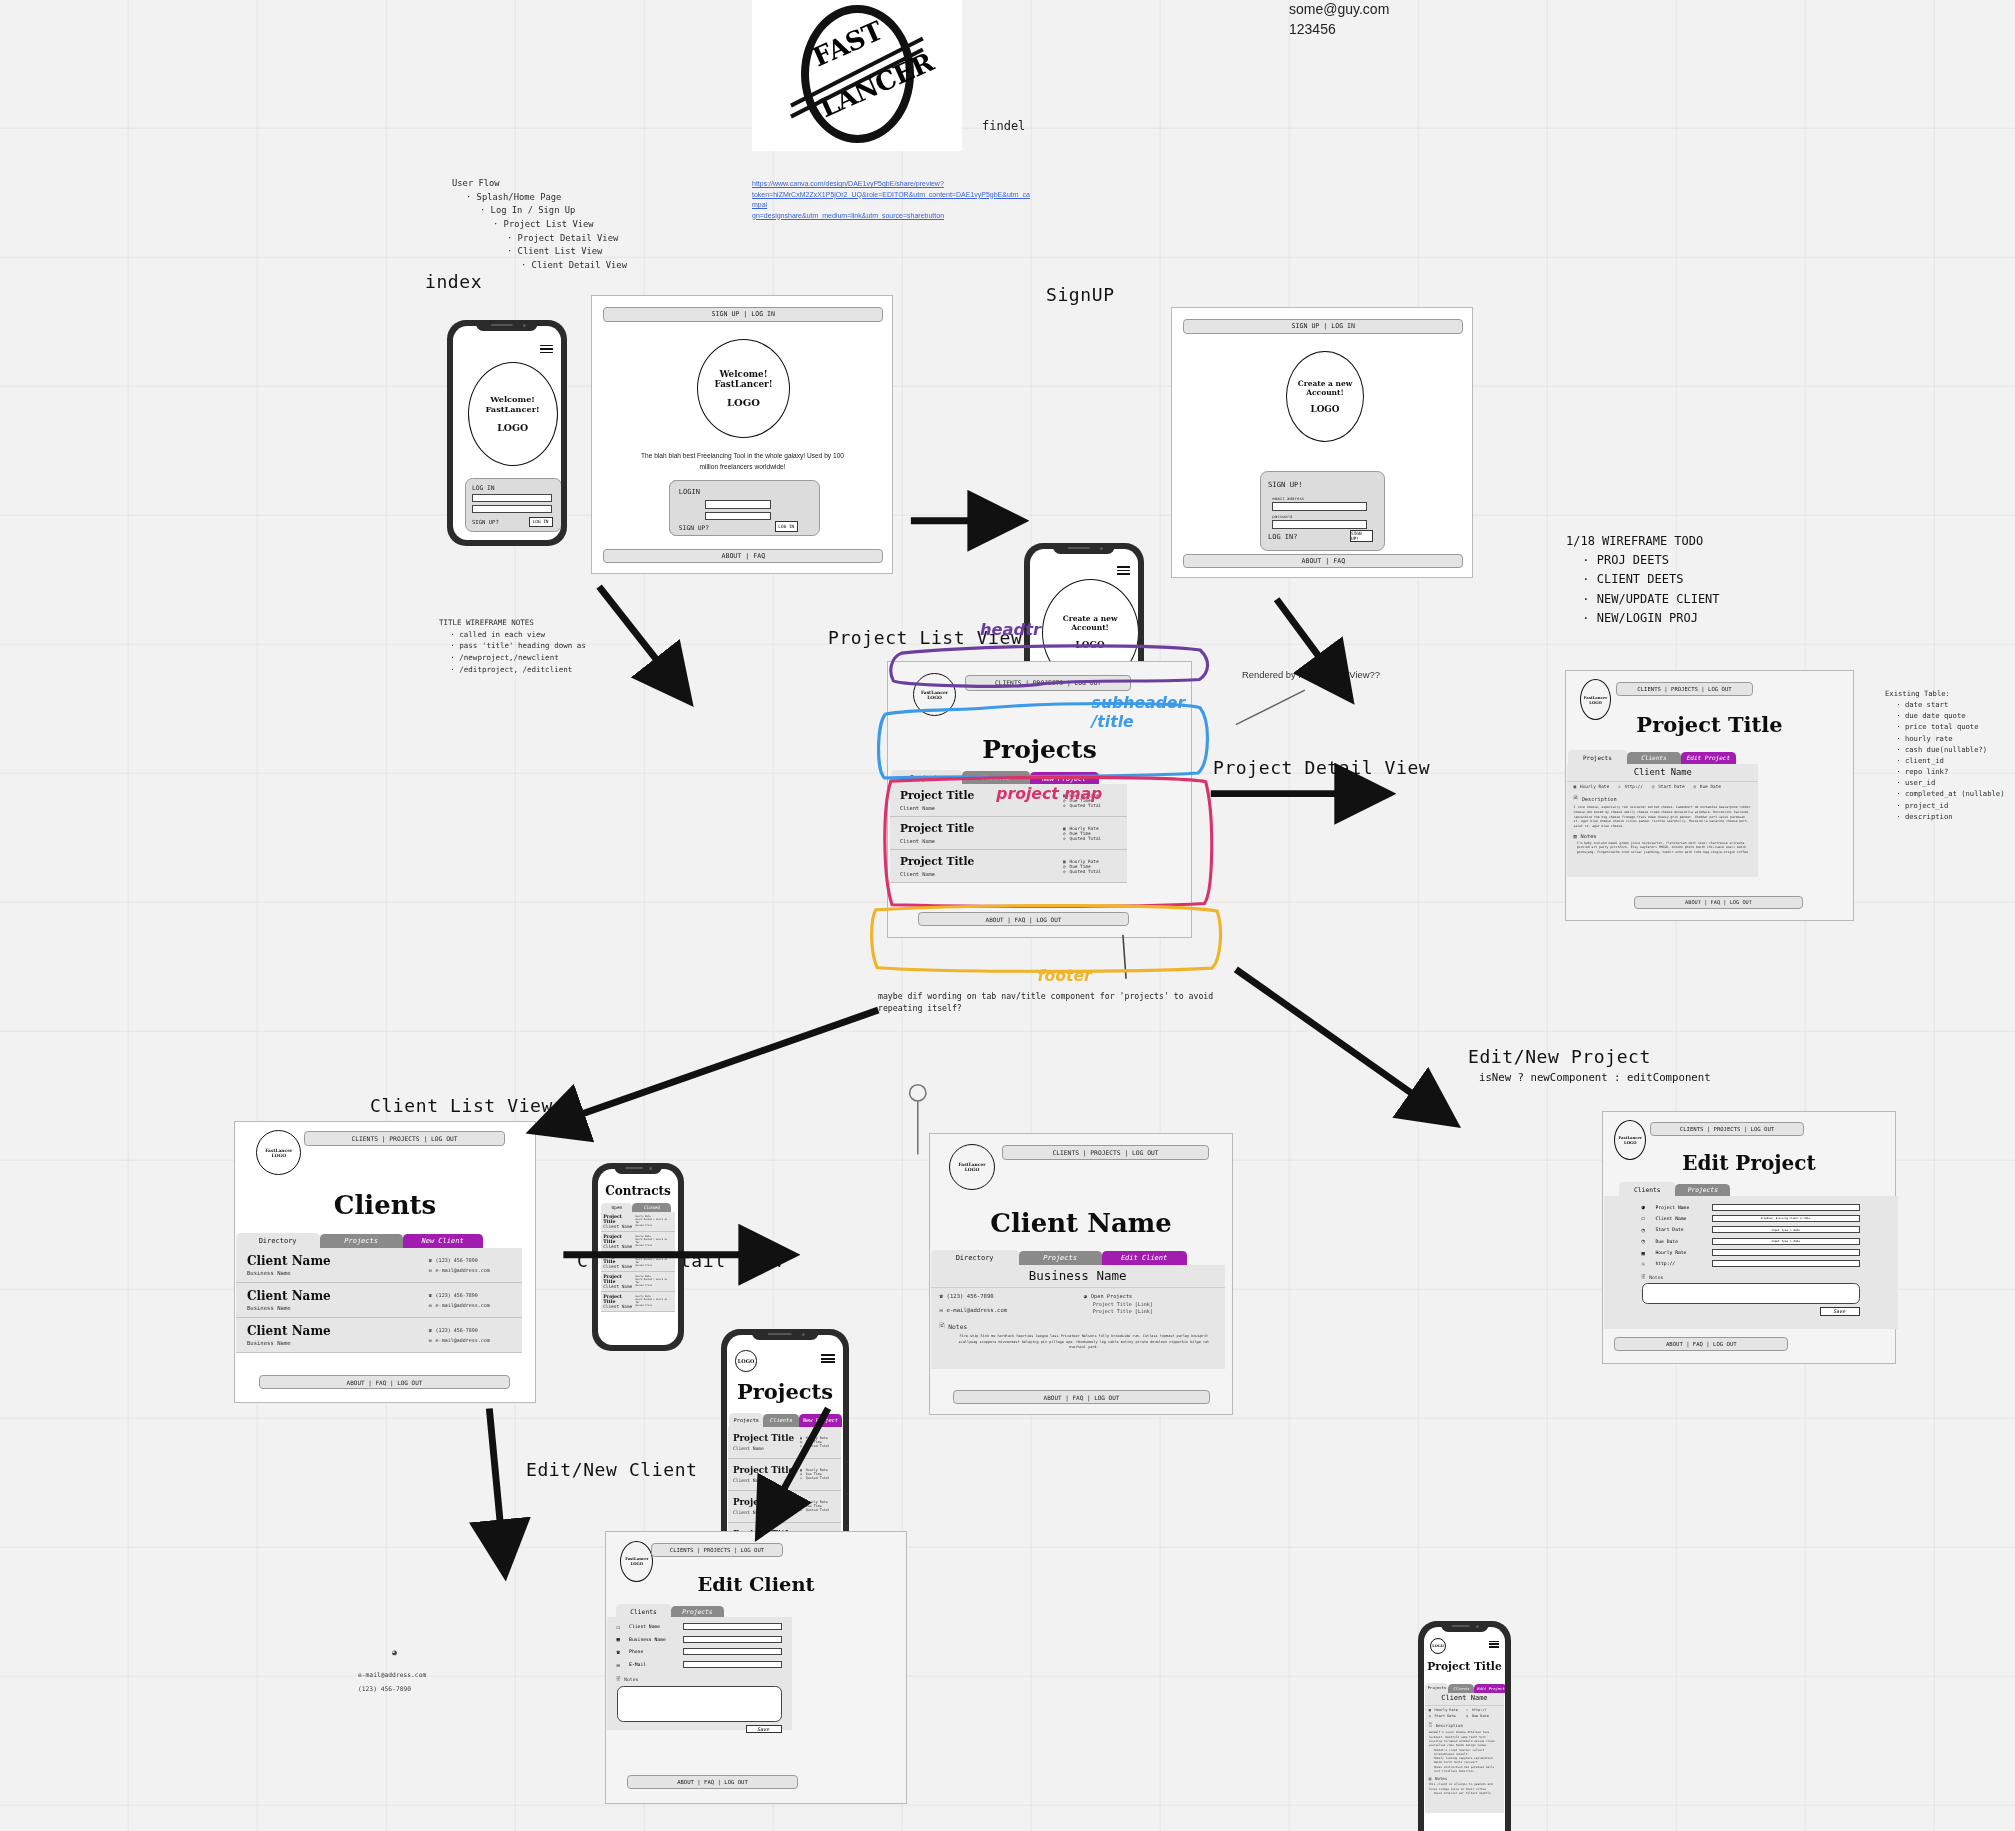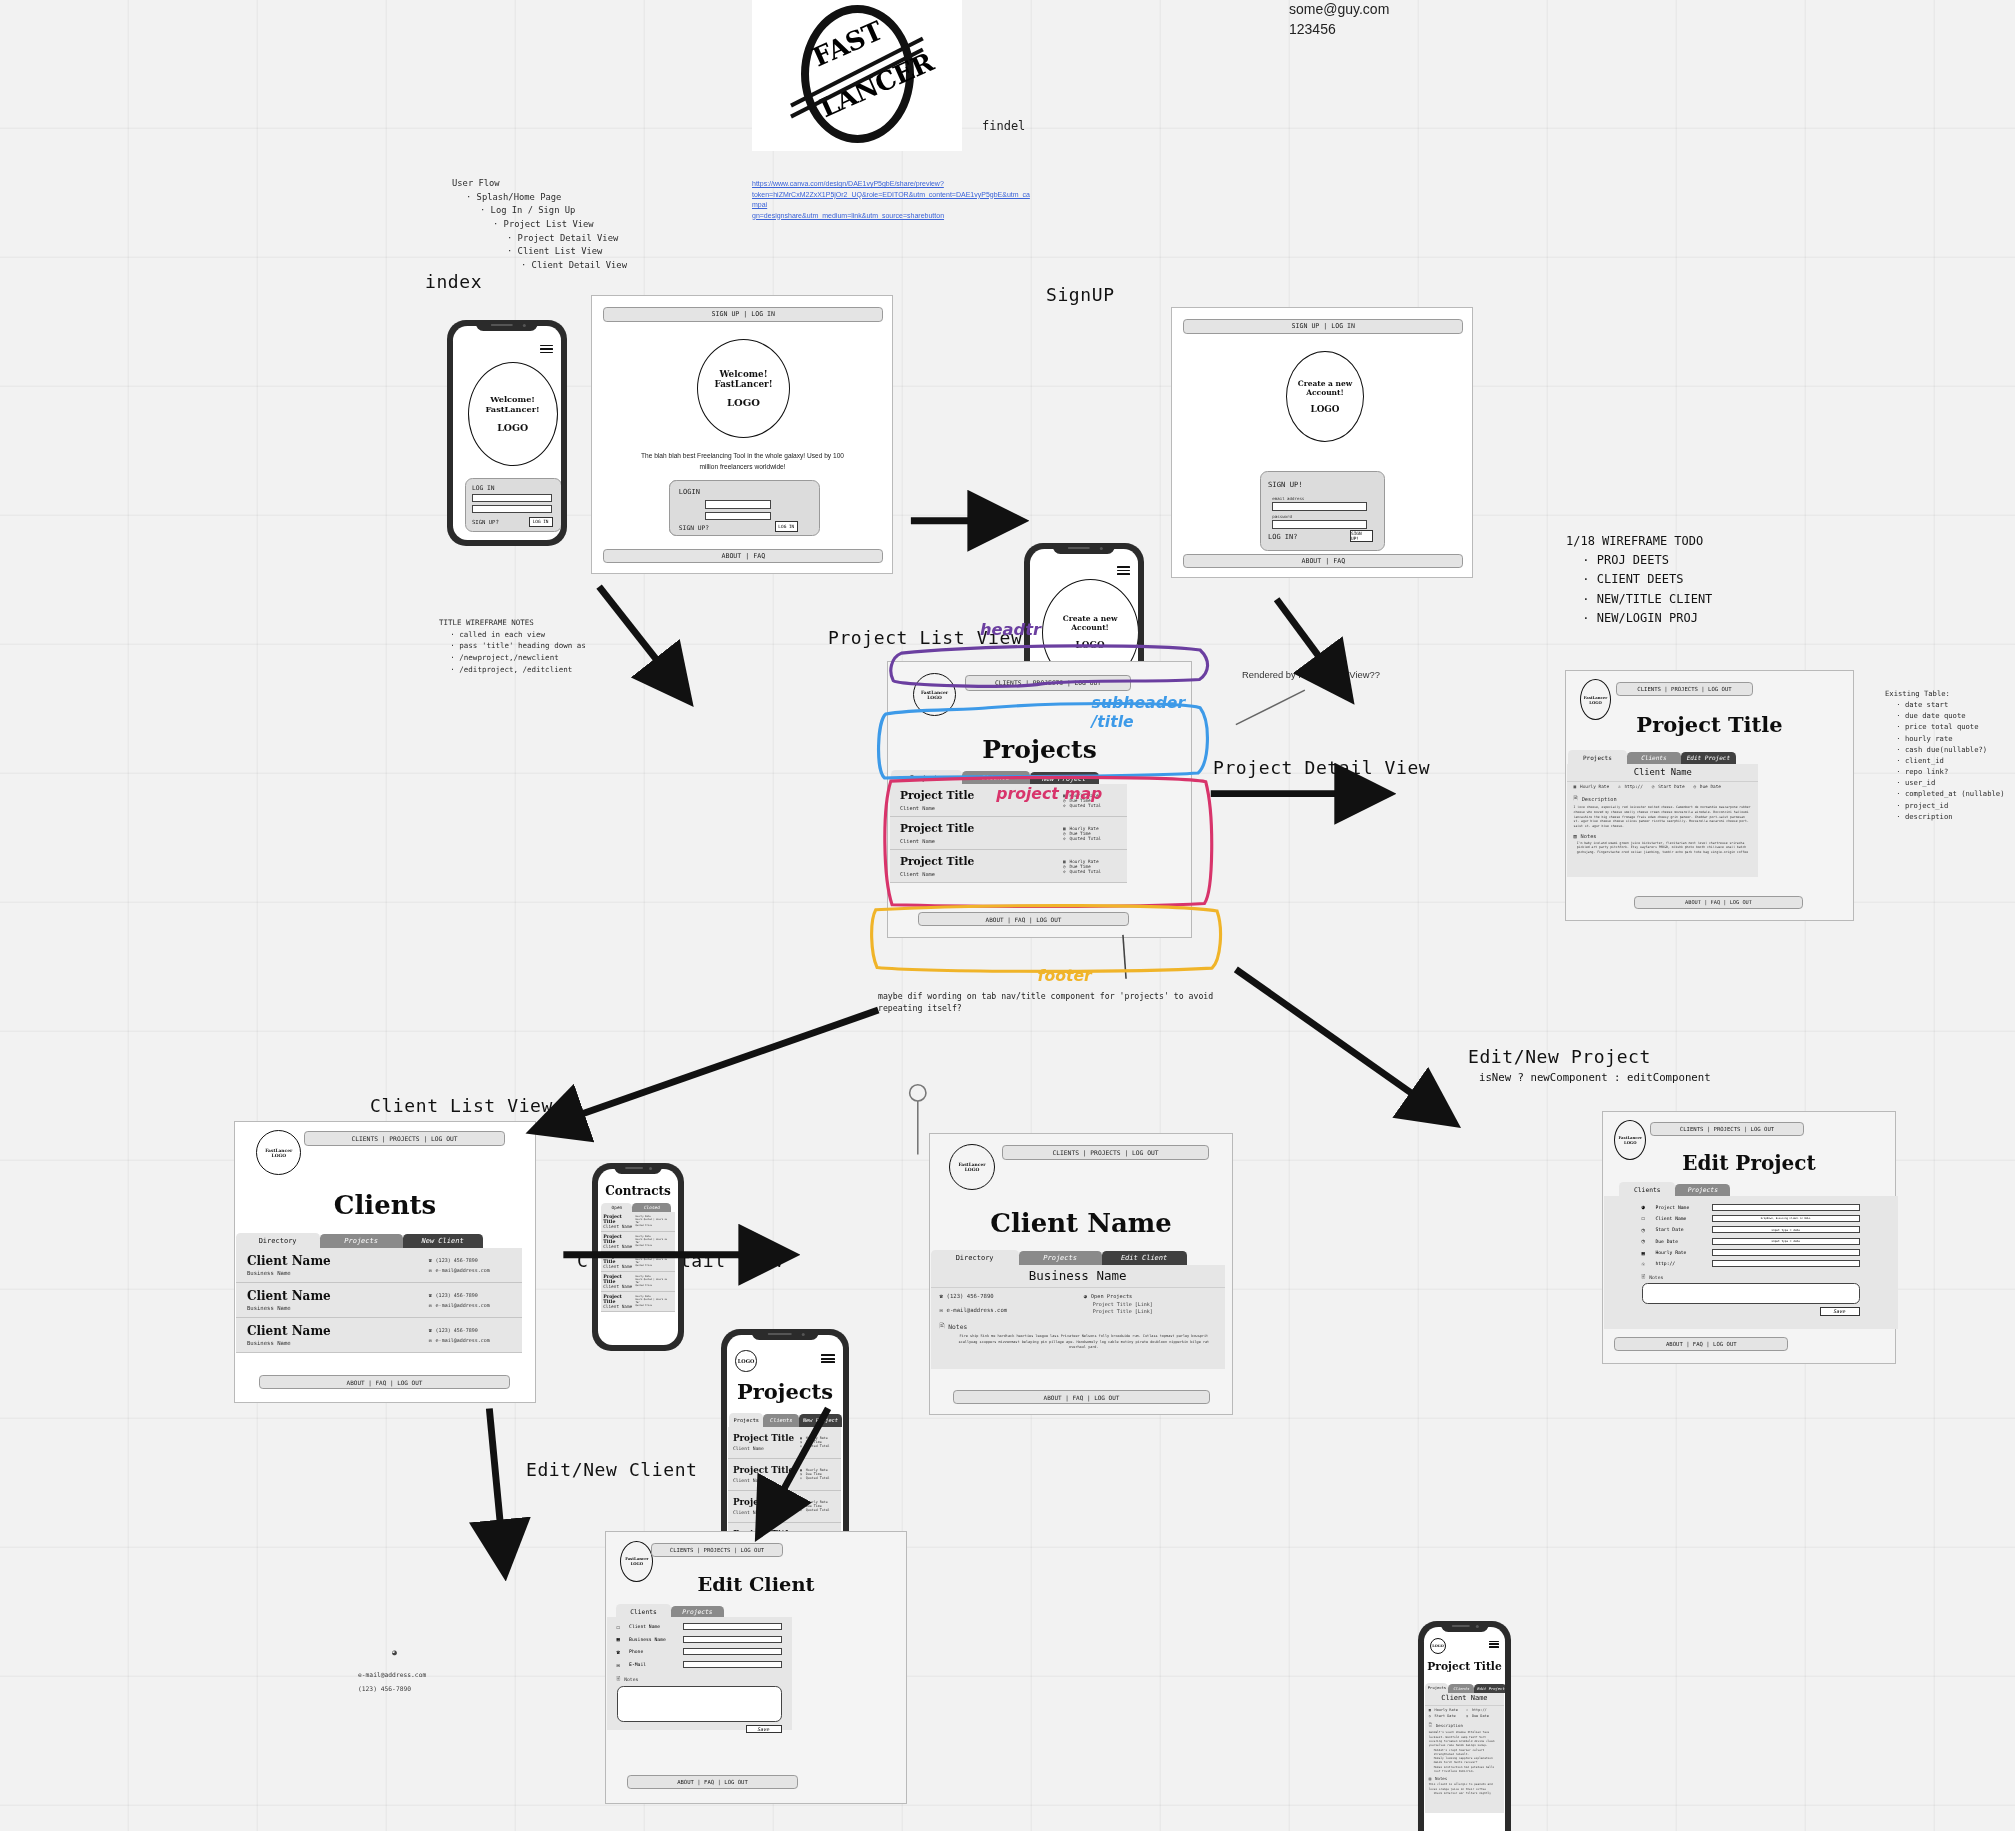--- a/index.html
+++ b/index.html
@@ -65,21 +65,21 @@
   .big-title { font-family:"DejaVu Serif", serif; font-weight:bold; color:#0d0d0d; text-align:center;}
   .form-card { background:#dcdcdc; border:0.6px solid #9a9a9a; border-radius:7.5px;}
   .inp { background:#fff; border:0.6px solid #444; }
   .btn-sm { background:#fff; border:0.6px solid #333; display:flex; align-items:center; justify-content:center;
             font-family:"DejaVu Sans Mono", monospace;}
   .tabbar { display:flex; align-items:flex-end; }
   .tab { font-family:"DejaVu Sans Mono", monospace; text-align:center; border-radius:4.4px 4.4px 0 0; display:flex;
          align-items:center; justify-content:center;}
   .tab.active { background:#e6e6e6; color:#111;}
   .tab.mid { background:#8a8a8a; color:#fff; font-style:italic;}
-  .tab.dark { background:#404040; color:#fff; font-style:italic;}
+  .tab.dark { background:#a21caf; color:#fff; font-style:italic;}
   .panel { background:#e6e6e6; }
   .row-item { border-bottom:0.6px solid #c5c5c5; display:flex; align-items:center; justify-content:space-between; background:#e6e6e6;}
   .row-name { font-family:"DejaVu Serif", serif; font-weight:bold; color:#101010;}
   .row-sub { font-family:"DejaVu Sans Mono", monospace; color:#333;}
   .meta { font-family:"DejaVu Sans Mono", monospace; color:#333; display:flex; align-items:center; gap:3.8px;}
   .body-copy { font-family:"DejaVu Sans Mono", monospace; color:#3a3a3a; line-height:1.5;}
 
   
   #overlay { position:absolute; left:0; top:0; width:2015px; height:1832px; pointer-events:none; }
 </style>
@@ -116,21 +116,21 @@
   <div style="padding-left:55px">· <span>Project Detail View</span></div>
   <div style="padding-left:55px">· <span>Client List View</span></div>
   <div style="padding-left:69px">· <span>Client Detail View</span></div>
 </div>
 
 <div class="abs note-big" style="left:1566px; top:532px;">
   <div>1/18 WIREFRAME TODO</div>
   <ul>
     <li>PROJ DEETS</li>
     <li>CLIENT DEETS</li>
-    <li>NEW/TITLE CLIENT</li>
+    <li>NEW/UPDATE CLIENT</li>
     <li>NEW/LOGIN PROJ</li>
   </ul>
 </div>
 
 <div class="abs note-block" style="left:439px; top:617px; font-size:7.5px;">
   <div>TITLE WIREFRAME NOTES</div>
   <ul>
     <li>called in each view</li>
     <li>pass 'title' heading down as</li>
     <li>/newproject,/newclient</li>

